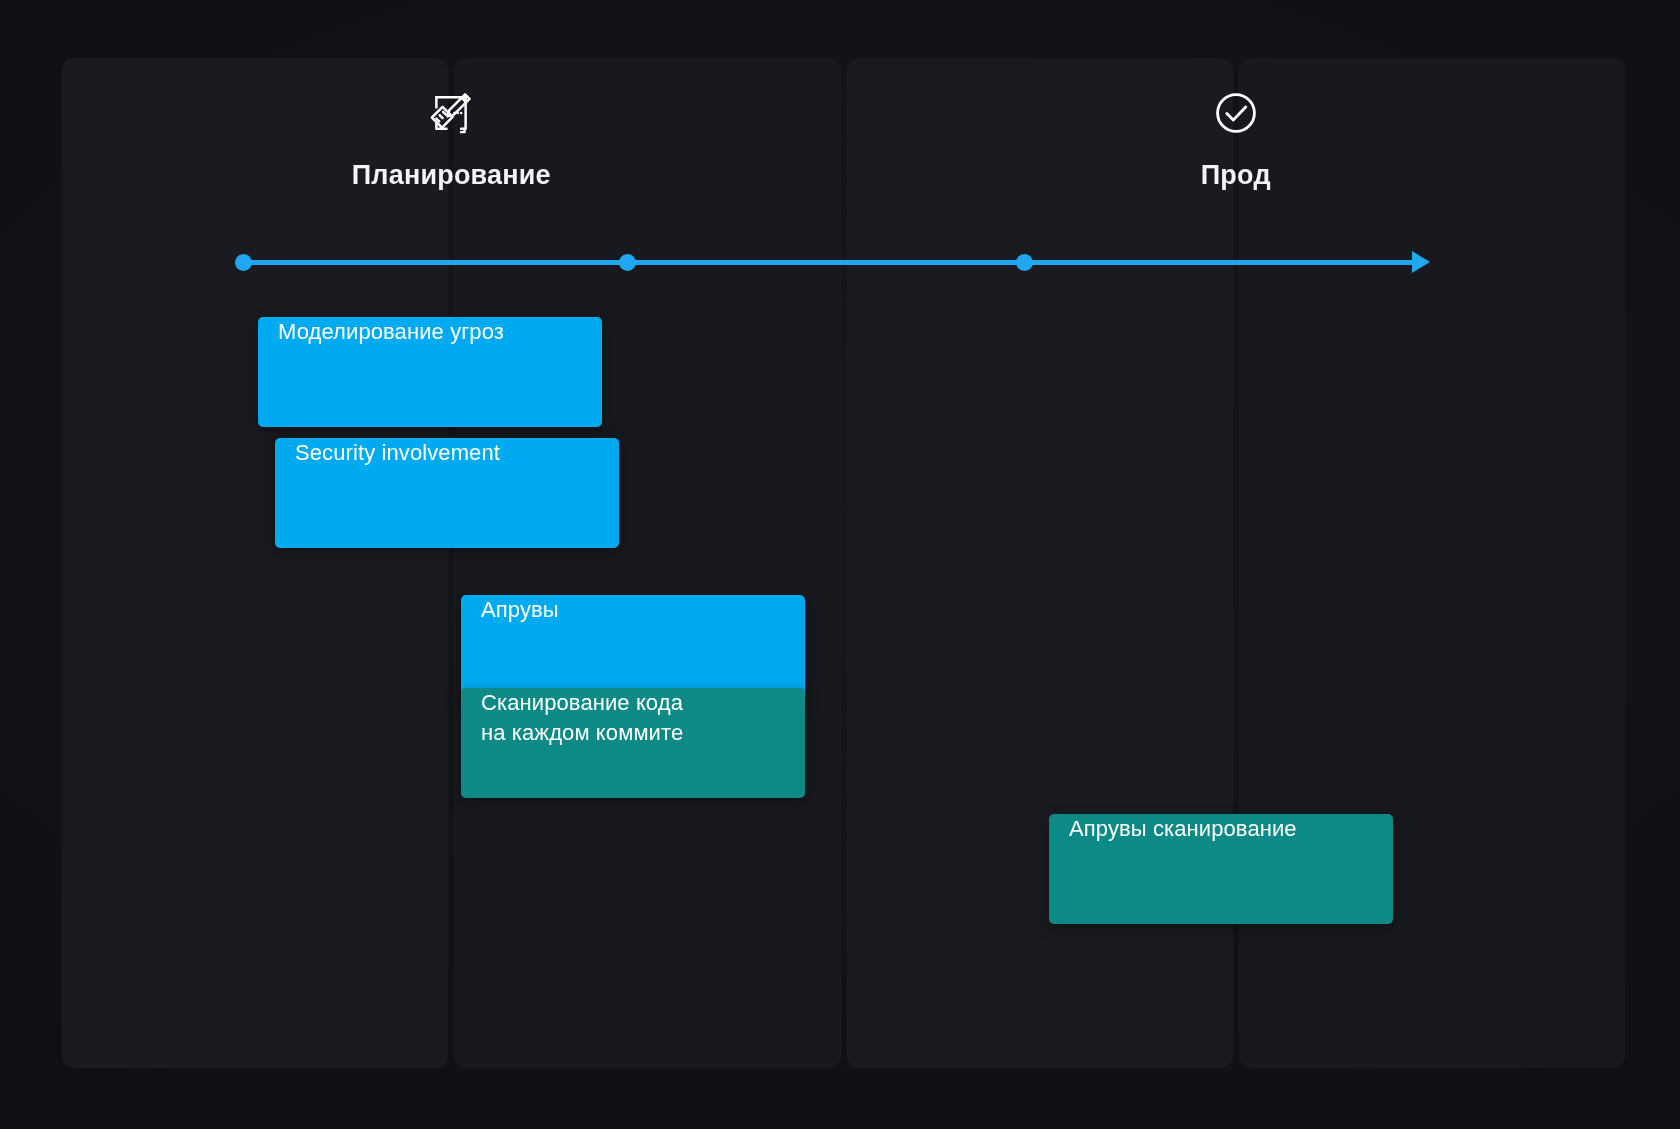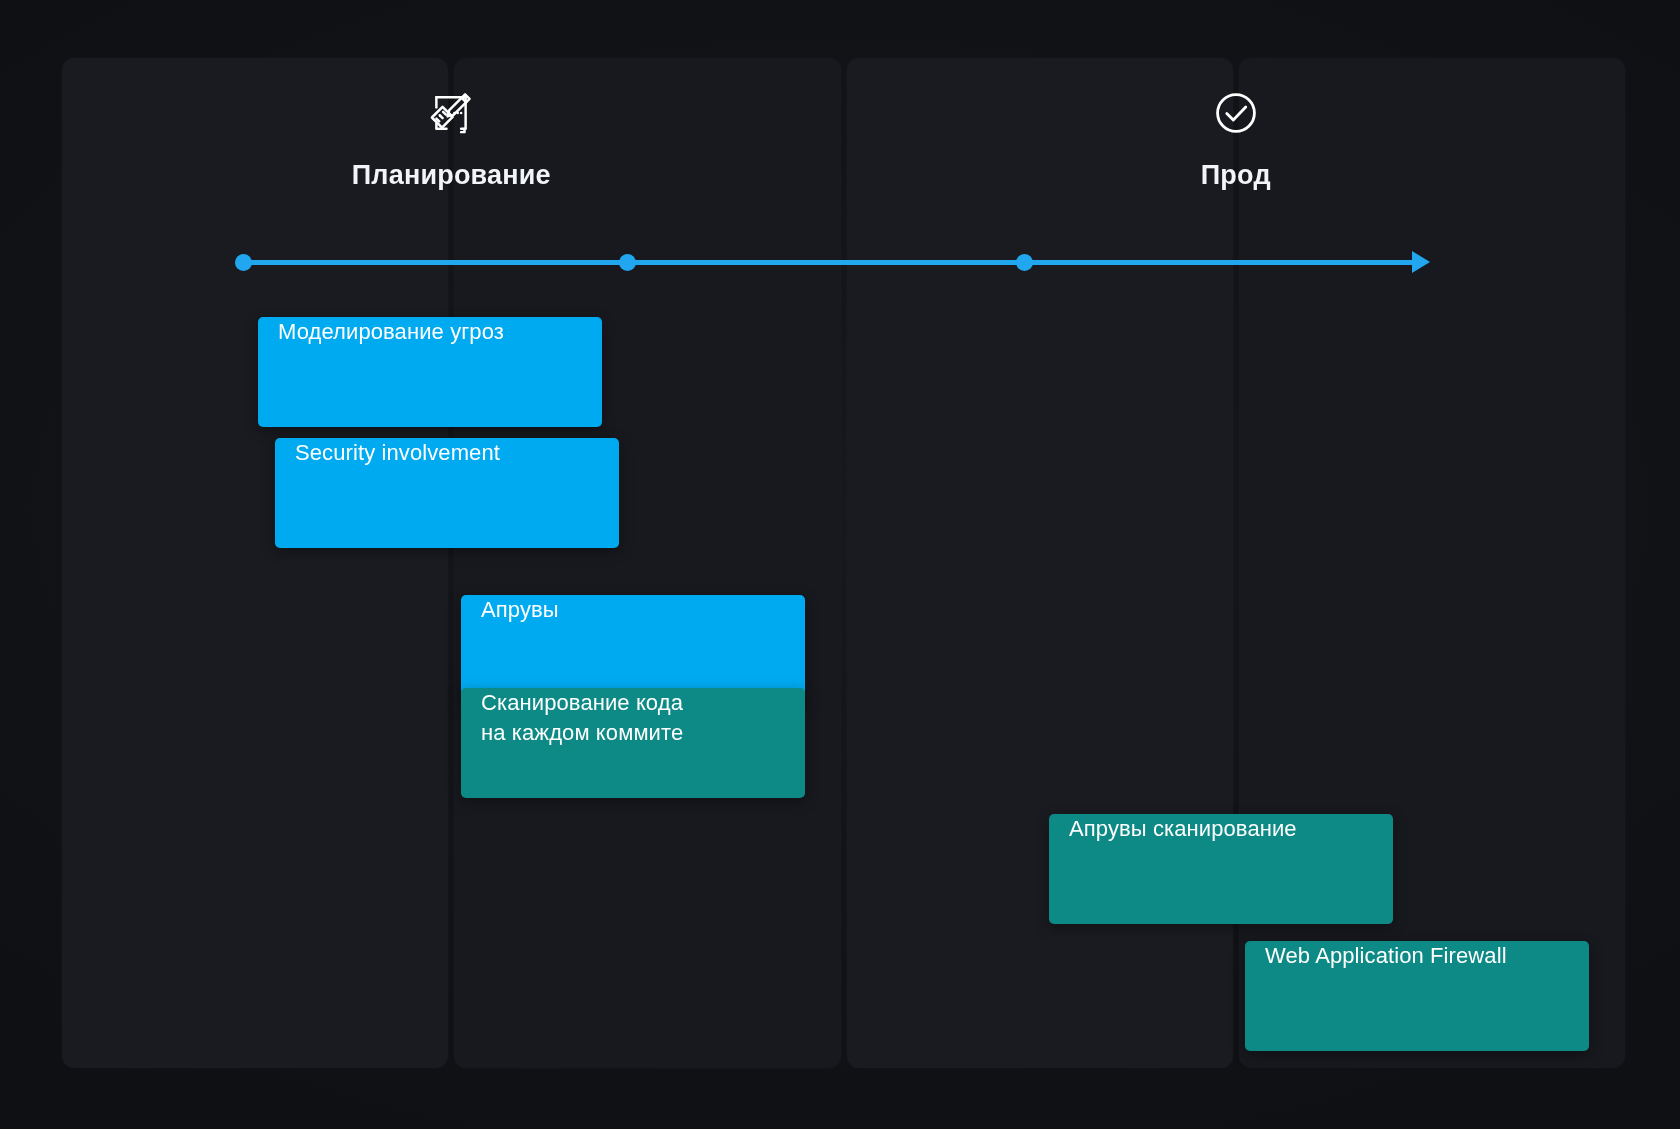--- a/index.html
+++ b/index.html
@@ -204,19 +204,16 @@
     <div class="card teal" style="left:461px; top:688px; width:344px; height:110px;">
       <span class="card-text">Сканирование кода
 на каждом коммите</span>
     </div>
 
 
     <div class="card teal" style="left:1049px; top:814px; width:344px; height:110px;">
       <span class="card-text">Апрувы сканирование</span>
     </div>
 
-    <div class="card teal" style="left:1245px; top:941px; width:344px; height:110px;">
-      <span class="card-text">Web Application Firewall</span>
-    </div>
 
   </div>
 
 </div>
 
 </body></html>

